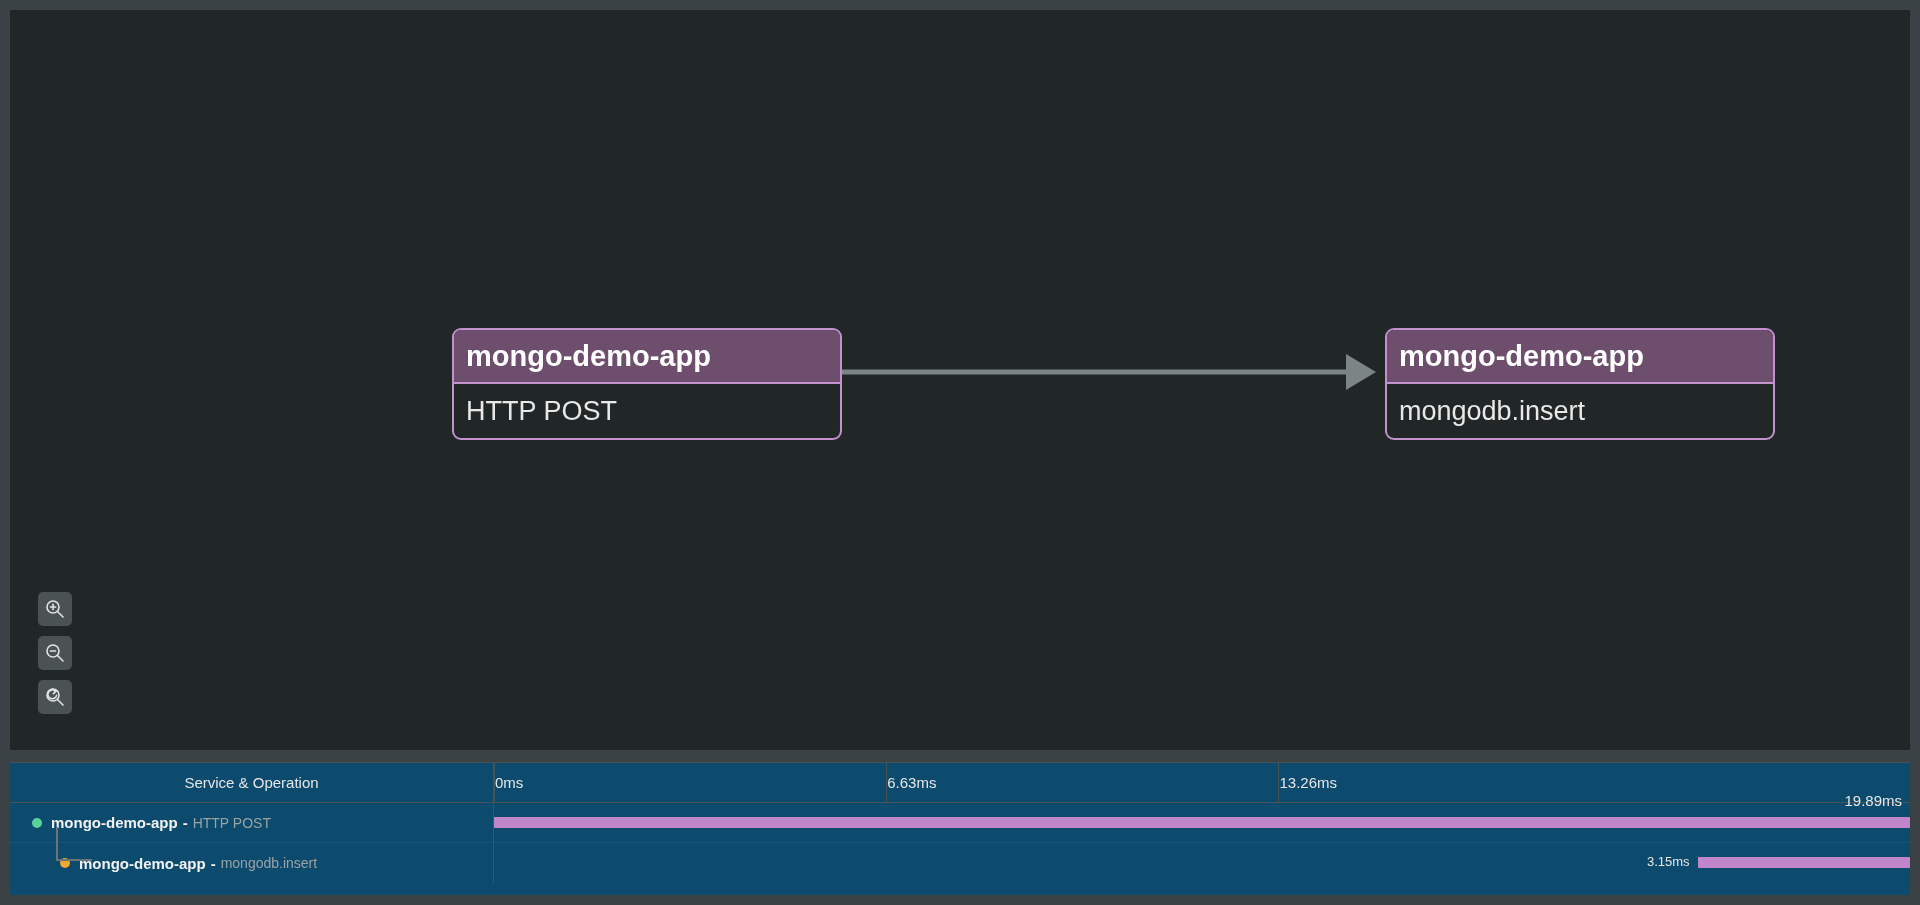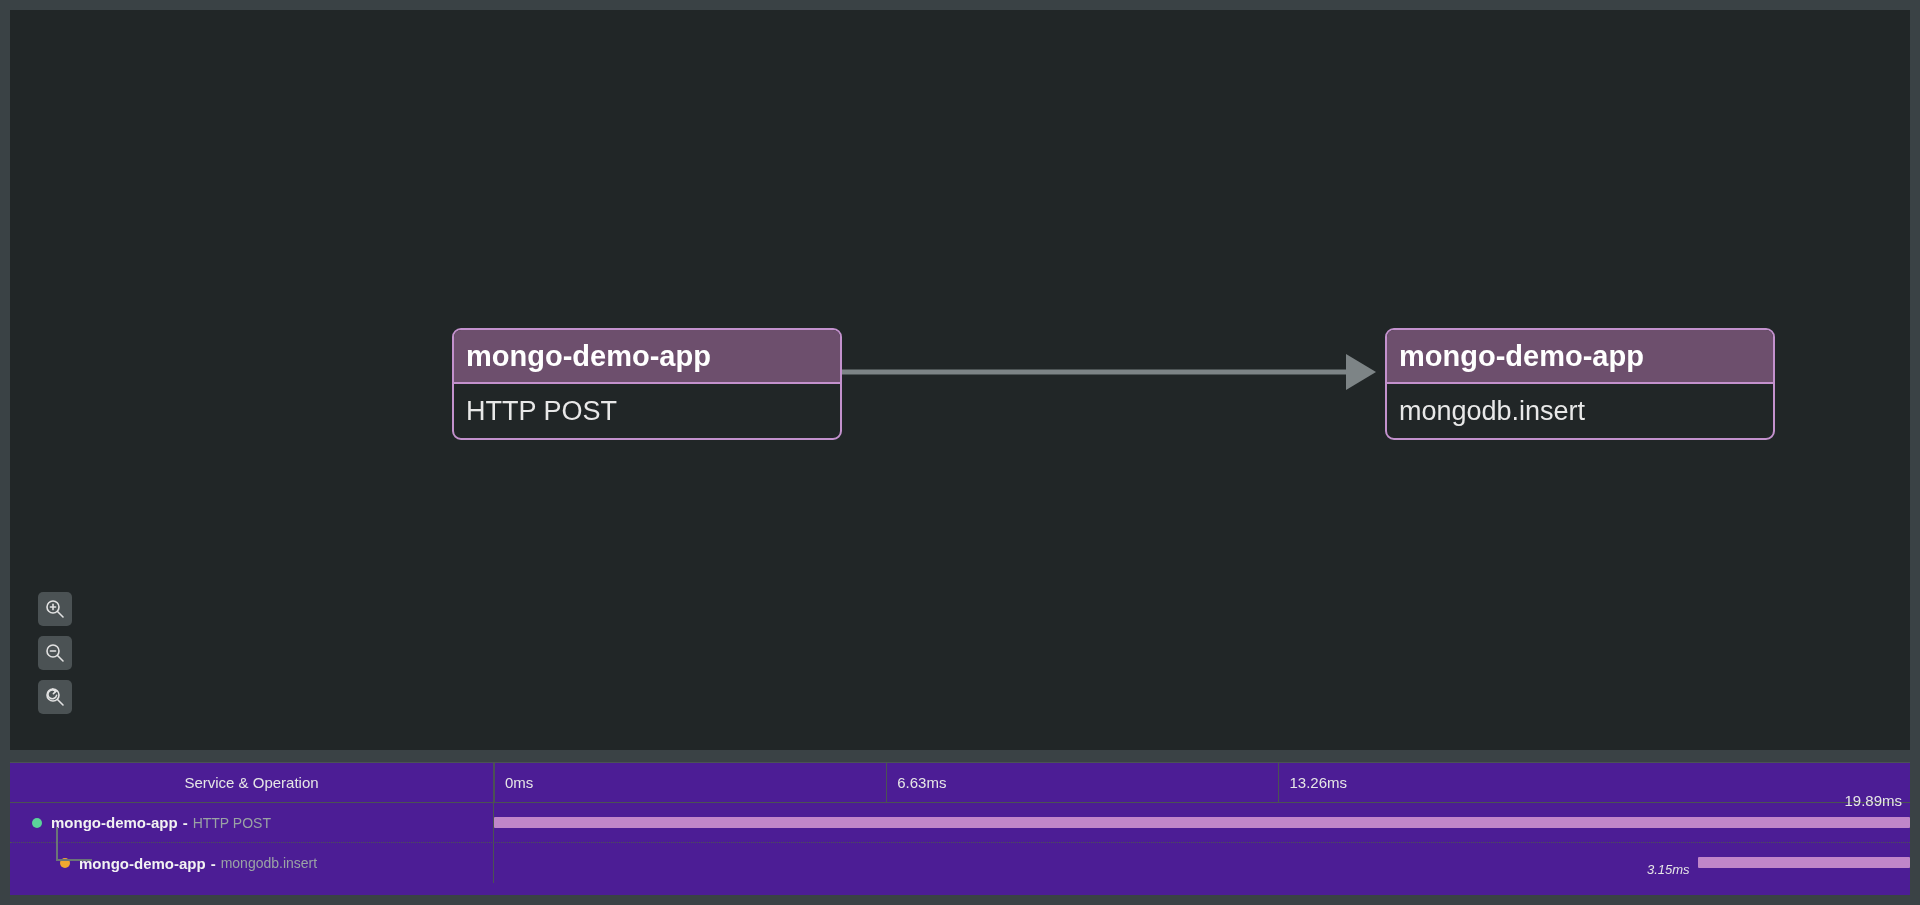--- a/index.html
+++ b/index.html
@@ -63,21 +63,21 @@
     border:none; border-radius:5px;
     display:flex; align-items:center; justify-content:center;
     cursor:pointer;
   }
   .zoom-btn svg{ display:block; }
 
   
   #timeline-panel{
     position:absolute; left:10px; top:762px;
     width:1900px; height:133px;
-    background:#4c1d95;
+    background:#0c4a6e;
     border-top:1px solid #4b5254;
     overflow:hidden;
   }
   #tl-header{
     position:relative;
     height:40px;
     border-bottom:1px solid #4b5254;
     display:flex;
   }
   .tl-colname{
@@ -85,21 +85,20 @@
     border-right:1px solid #4b5254;
     color:#e6e6e6;
     font-size:15px;
     display:flex; align-items:center; justify-content:center;
   }
   .tl-ticks{ position:relative; flex:1; }
   .tl-tick{
     position:absolute; top:0; bottom:0;
     display:flex; align-items:center;
     color:#e6e6e6; font-size:15px;
-    padding-left:10px;
     border-left:1px solid #4b5254;
     white-space:nowrap;
   }
   .tl-tick.last{ border-left:none; padding-left:0; padding-right:8px; justify-content:flex-end;margin-top:36px; }
 
   #tl-rows{ position:relative; }
   .tl-row{
     position:relative;
     height:40px;
     display:flex;
@@ -132,27 +131,26 @@
   .tl-bars{ position:relative; flex:1; }
   .bar{
     position:absolute;
     height:11px;
     top:14px;
     background:#c086c9;
     border-radius:1px;
   }
   .bar-label{
     position:absolute;
-    top:19px;
+    top:11px;
     color:#e6e6e6;
     font-size:13px;
     white-space:nowrap;
     transform:translateX(-100%);
     padding-right:8px;
-    font-style:italic;
   }
 </style>
 </head>
 <body>
 
 <div id="app">
 
   <div id="graph-panel">
 
     <svg id="edge-layer" viewBox="0 0 1900 740" width="1900" height="740">

